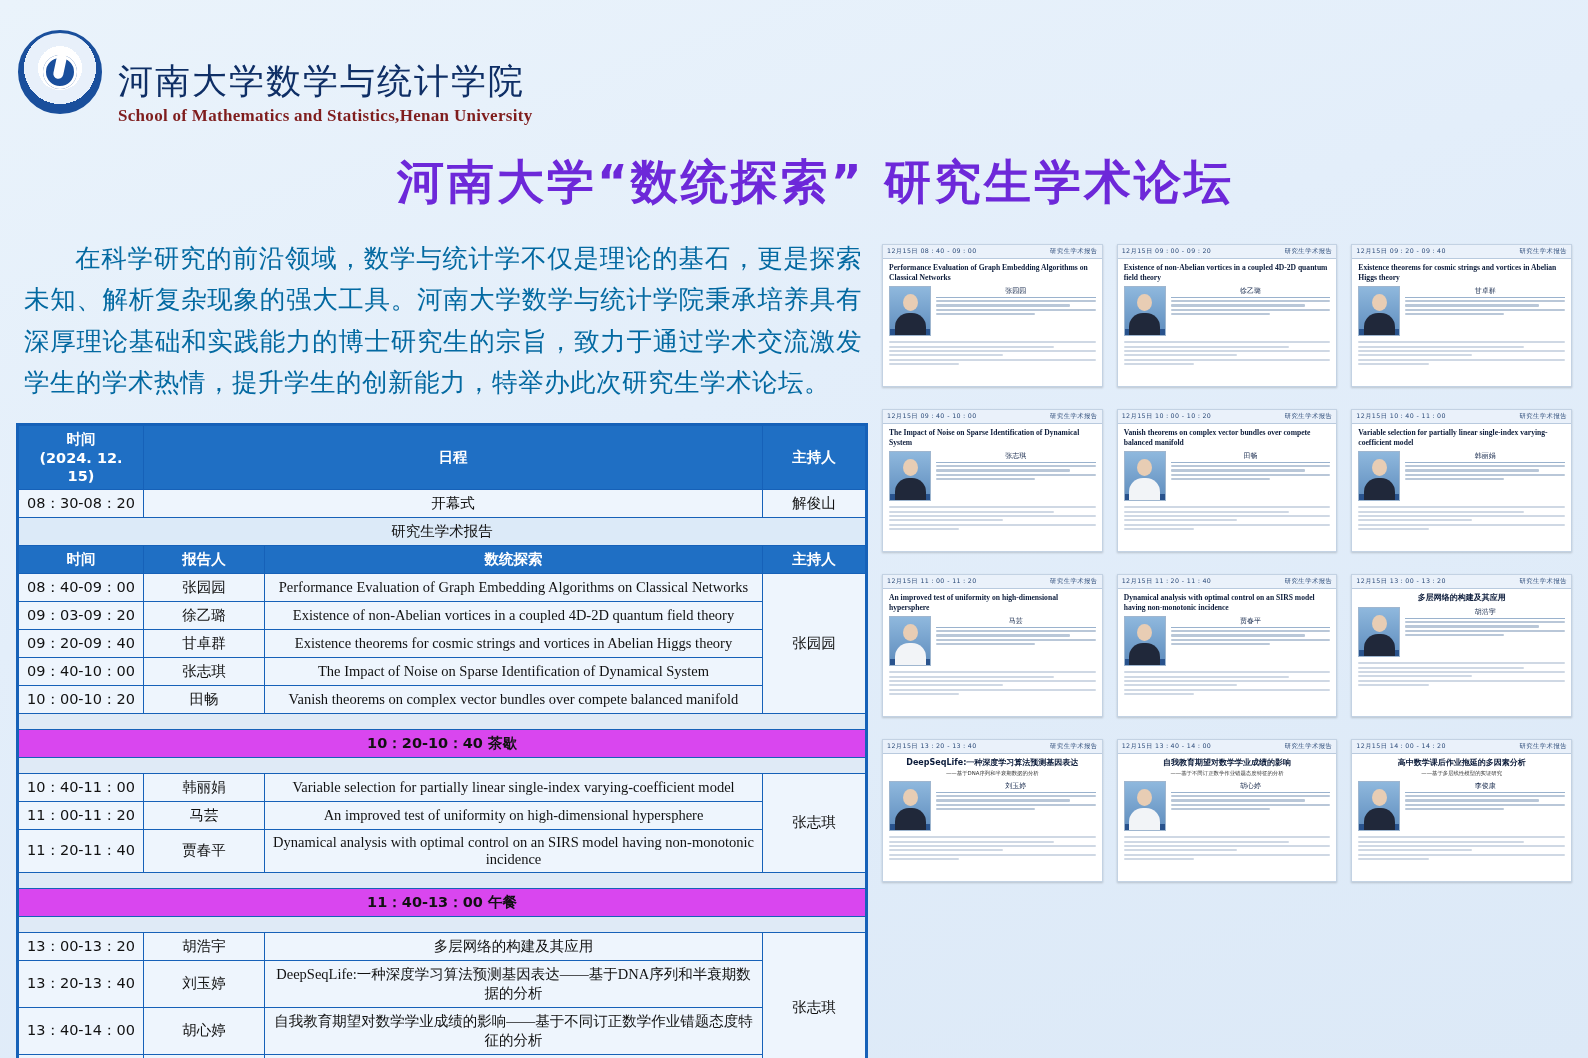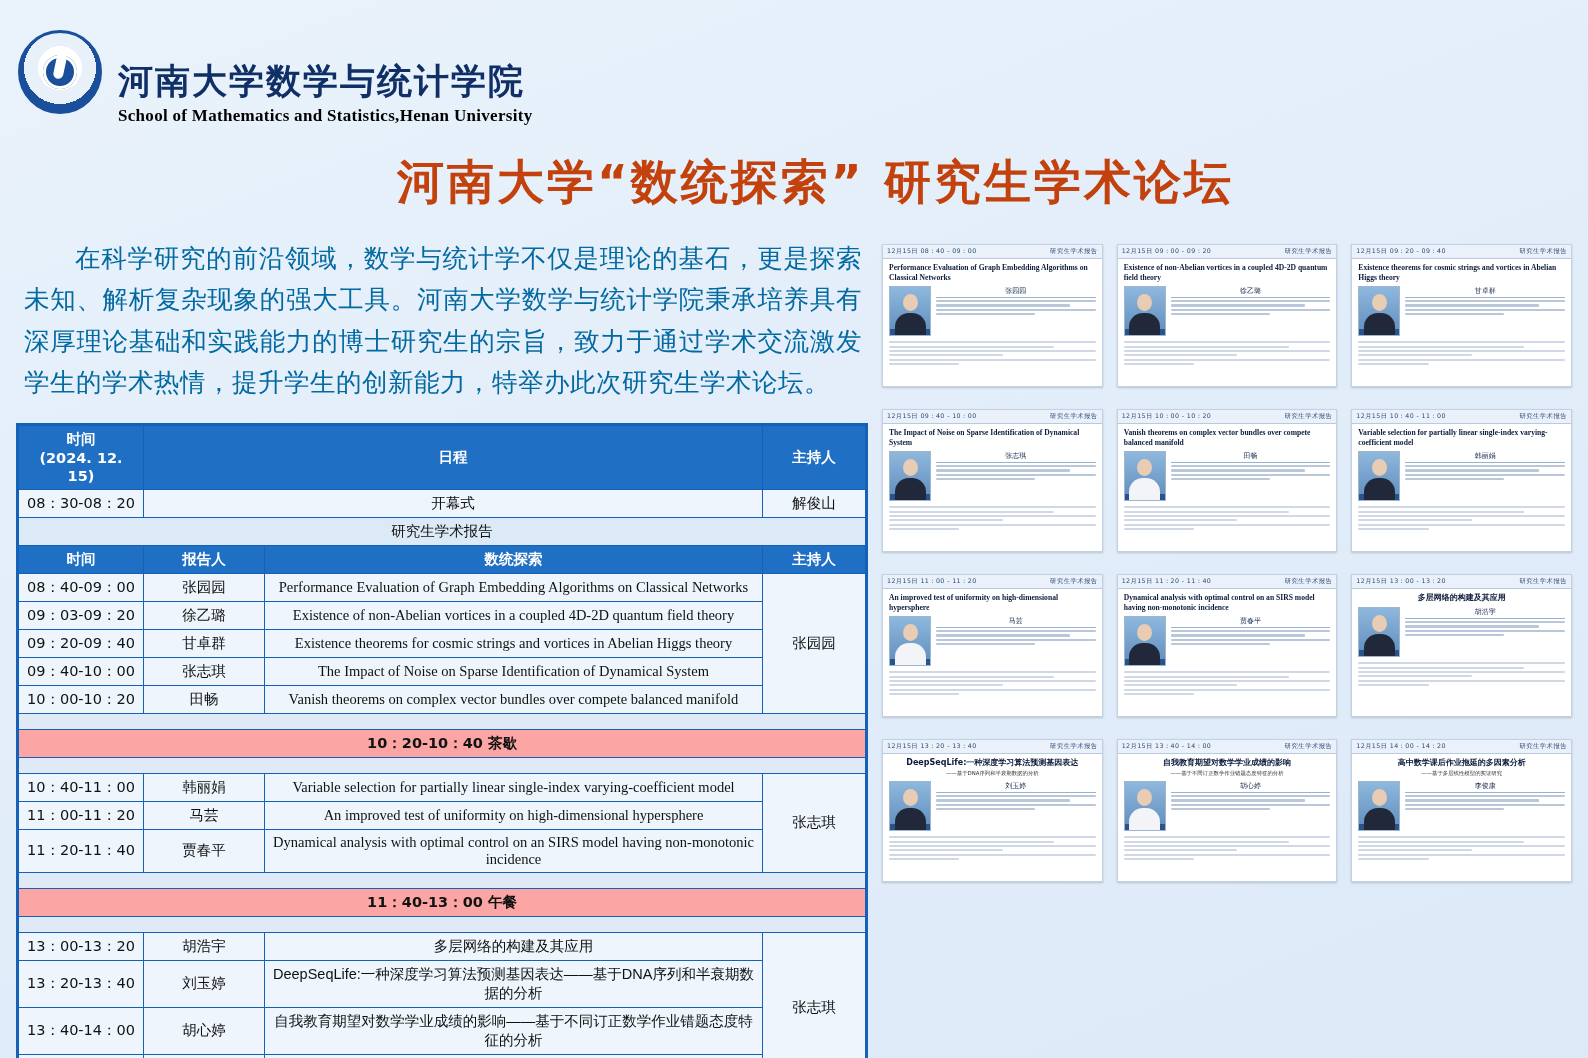--- a/index.html
+++ b/index.html
@@ -55,41 +55,41 @@
     background: #fff;
     border-radius: 5px;
     transform: rotate(12deg);
   }
   .school-names {
     line-height: 1.1;
   }
   .school-cn {
     font-family: "DejaVu Sans", sans-serif;
     font-size: 35px;
-    font-weight: bold;
+    font-weight: normal;
     color: #0f2f66;
     letter-spacing: 2px;
     margin-top: 44px;
   }
   .school-en {
     font-family: "Liberation Serif", serif;
     font-size: 17px;
     font-weight: bold;
-    color: #000000;
+    color: #7f1d1d;
     margin-top: 6px;
     letter-spacing: 0.3px;
   }
 
   
   .main-title {
     text-align: center;
     font-family: "DejaVu Sans", sans-serif;
     font-size: 47px;
     font-weight: bold;
-    color: #c2410c;
+    color: #6d28d9;
     margin: 26px 0 0 0;
     letter-spacing: 3px;
     padding-left: 43px;
   }
 
   
   .content {
     display: flex;
     padding: 24px 16px 0 16px;
     gap: 14px;
@@ -144,29 +144,29 @@
     line-height: 1.25;
   }
   .col-time { width: 112px; }
   .col-speaker { width: 108px; }
   .col-host { width: 90px; }
   .title-cell {
     font-family: "Liberation Serif", serif;
     font-size: 15.5px;
   }
   .title-cell-cn {
-    font-family: Liberation Sans, sans-serif;
+    font-family: Liberation Serif, serif;
     font-size: 15px;
   }
   .row-sub {
     background: #dceaf8;
     font-weight: normal;
   }
   .row-break {
-    background: #fca5a5;
+    background: #d946ef;
     font-weight: bold;
     font-size: 15px;
   }
   .spacer-row td {
     border-left: none;
     border-right: none;
     height: 7px;
     background: #dfeaf6;
     padding: 0;
   }

